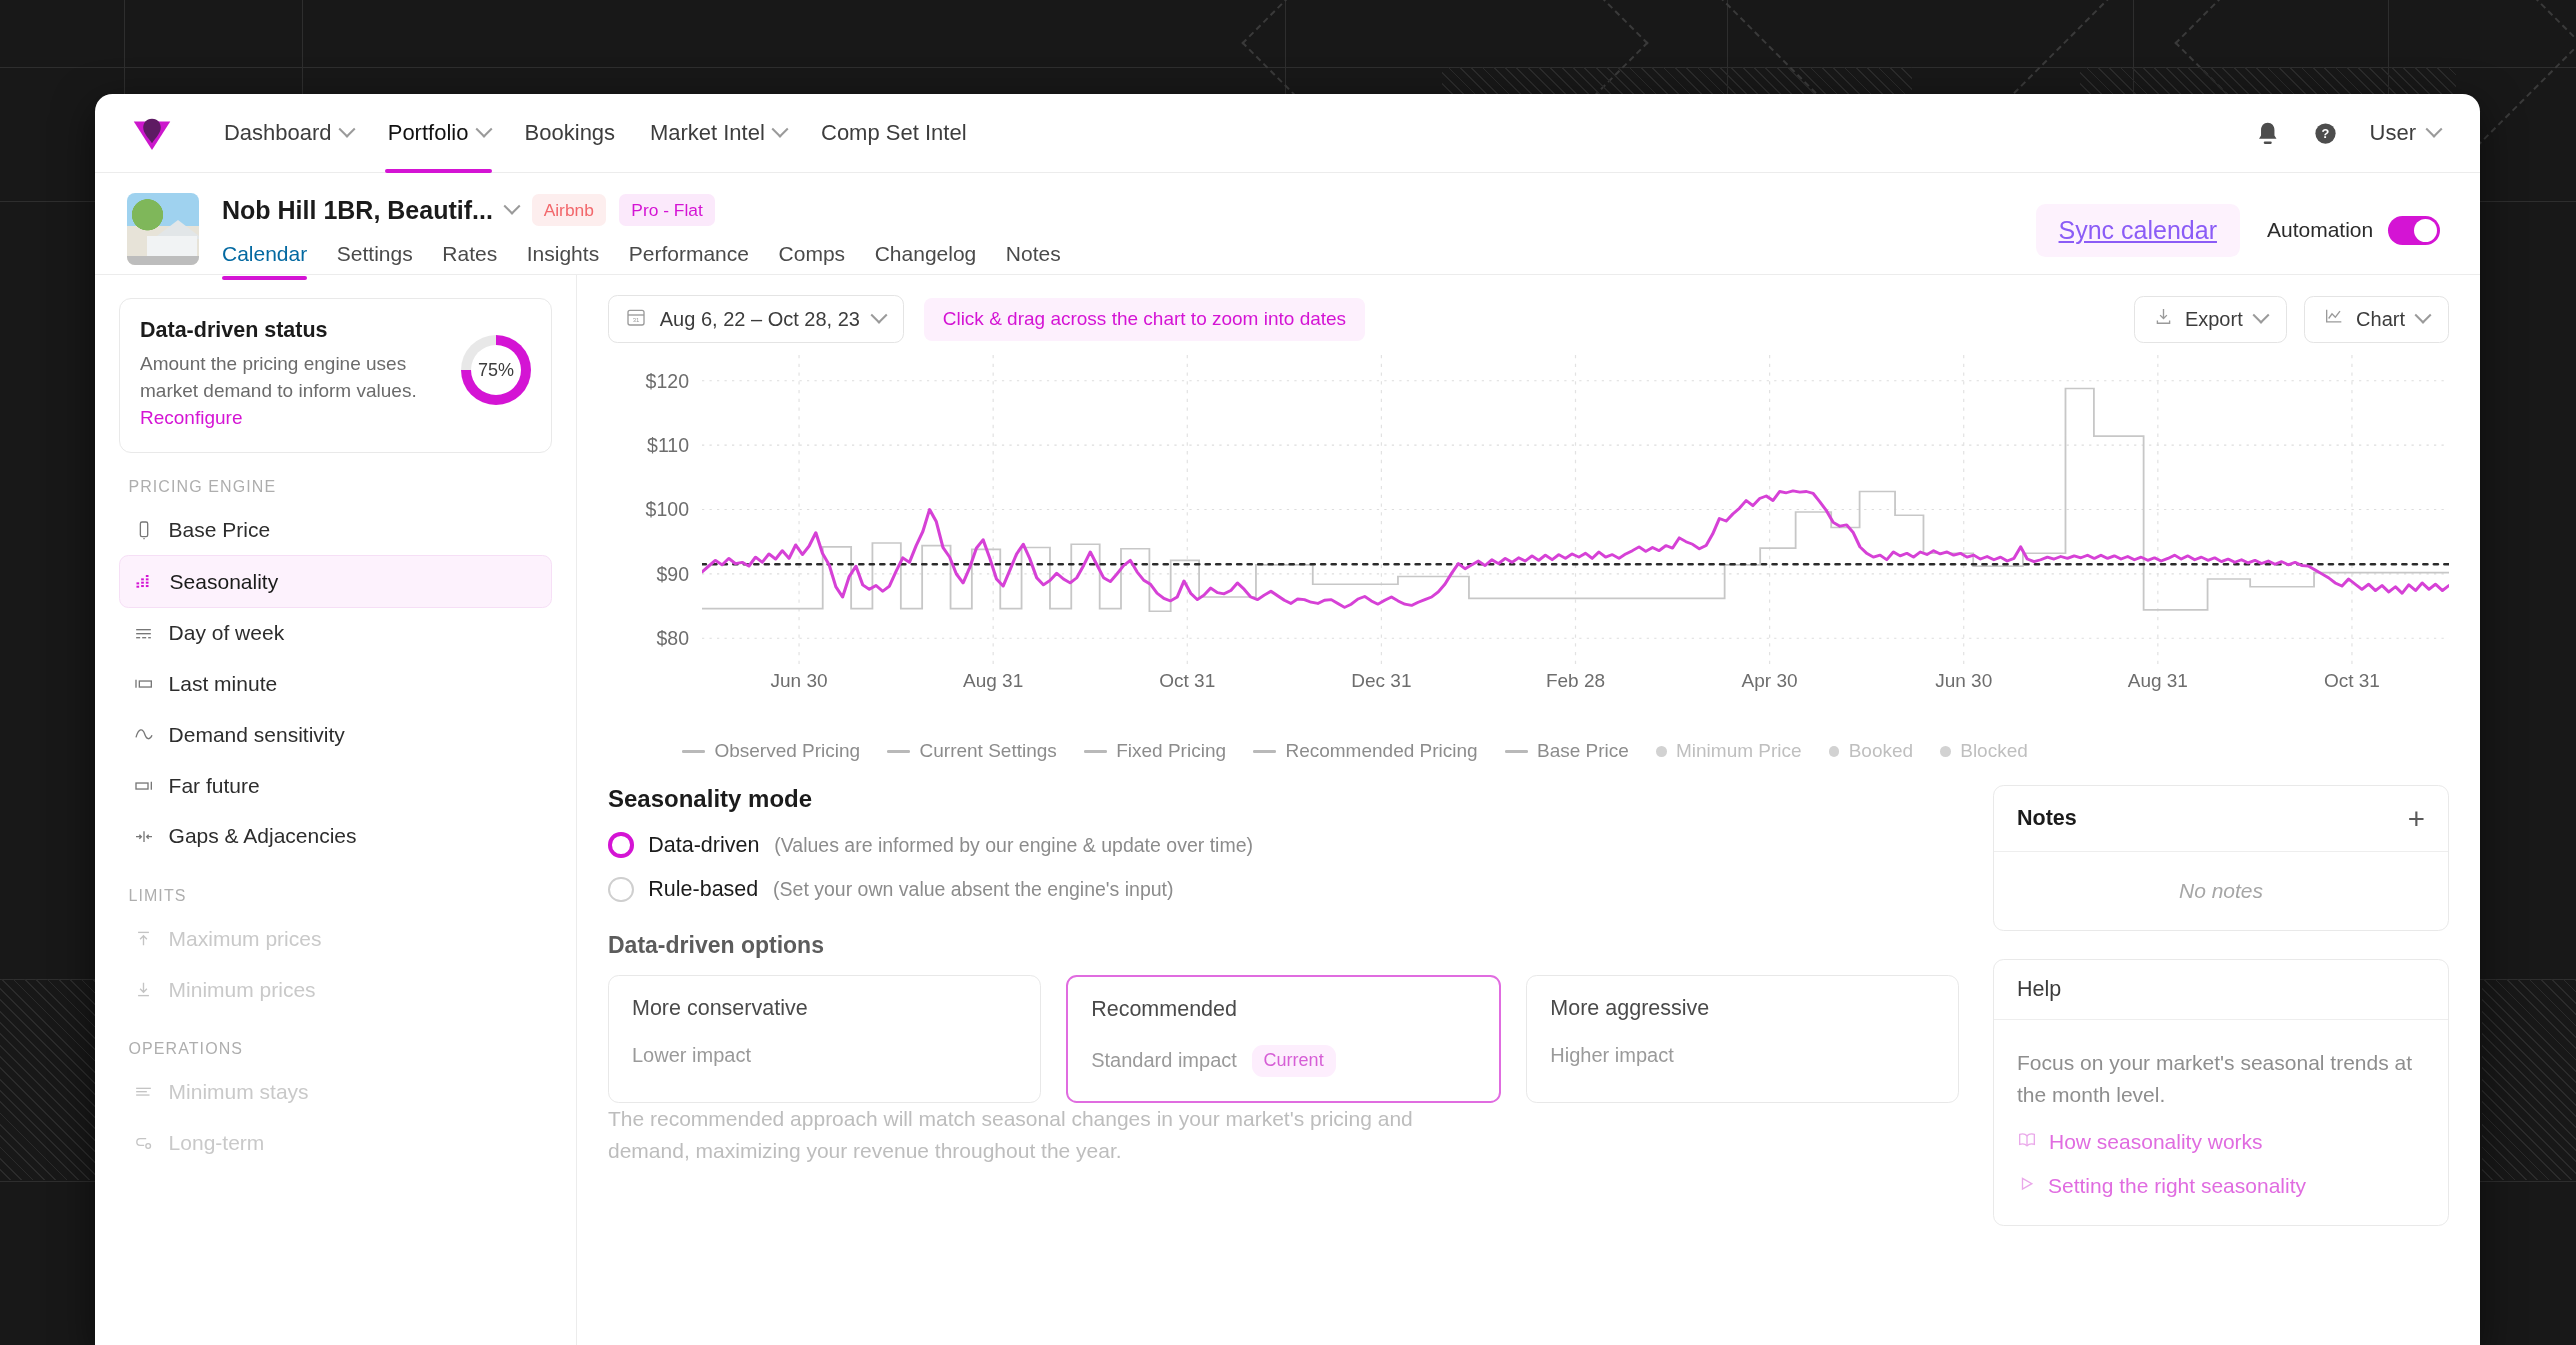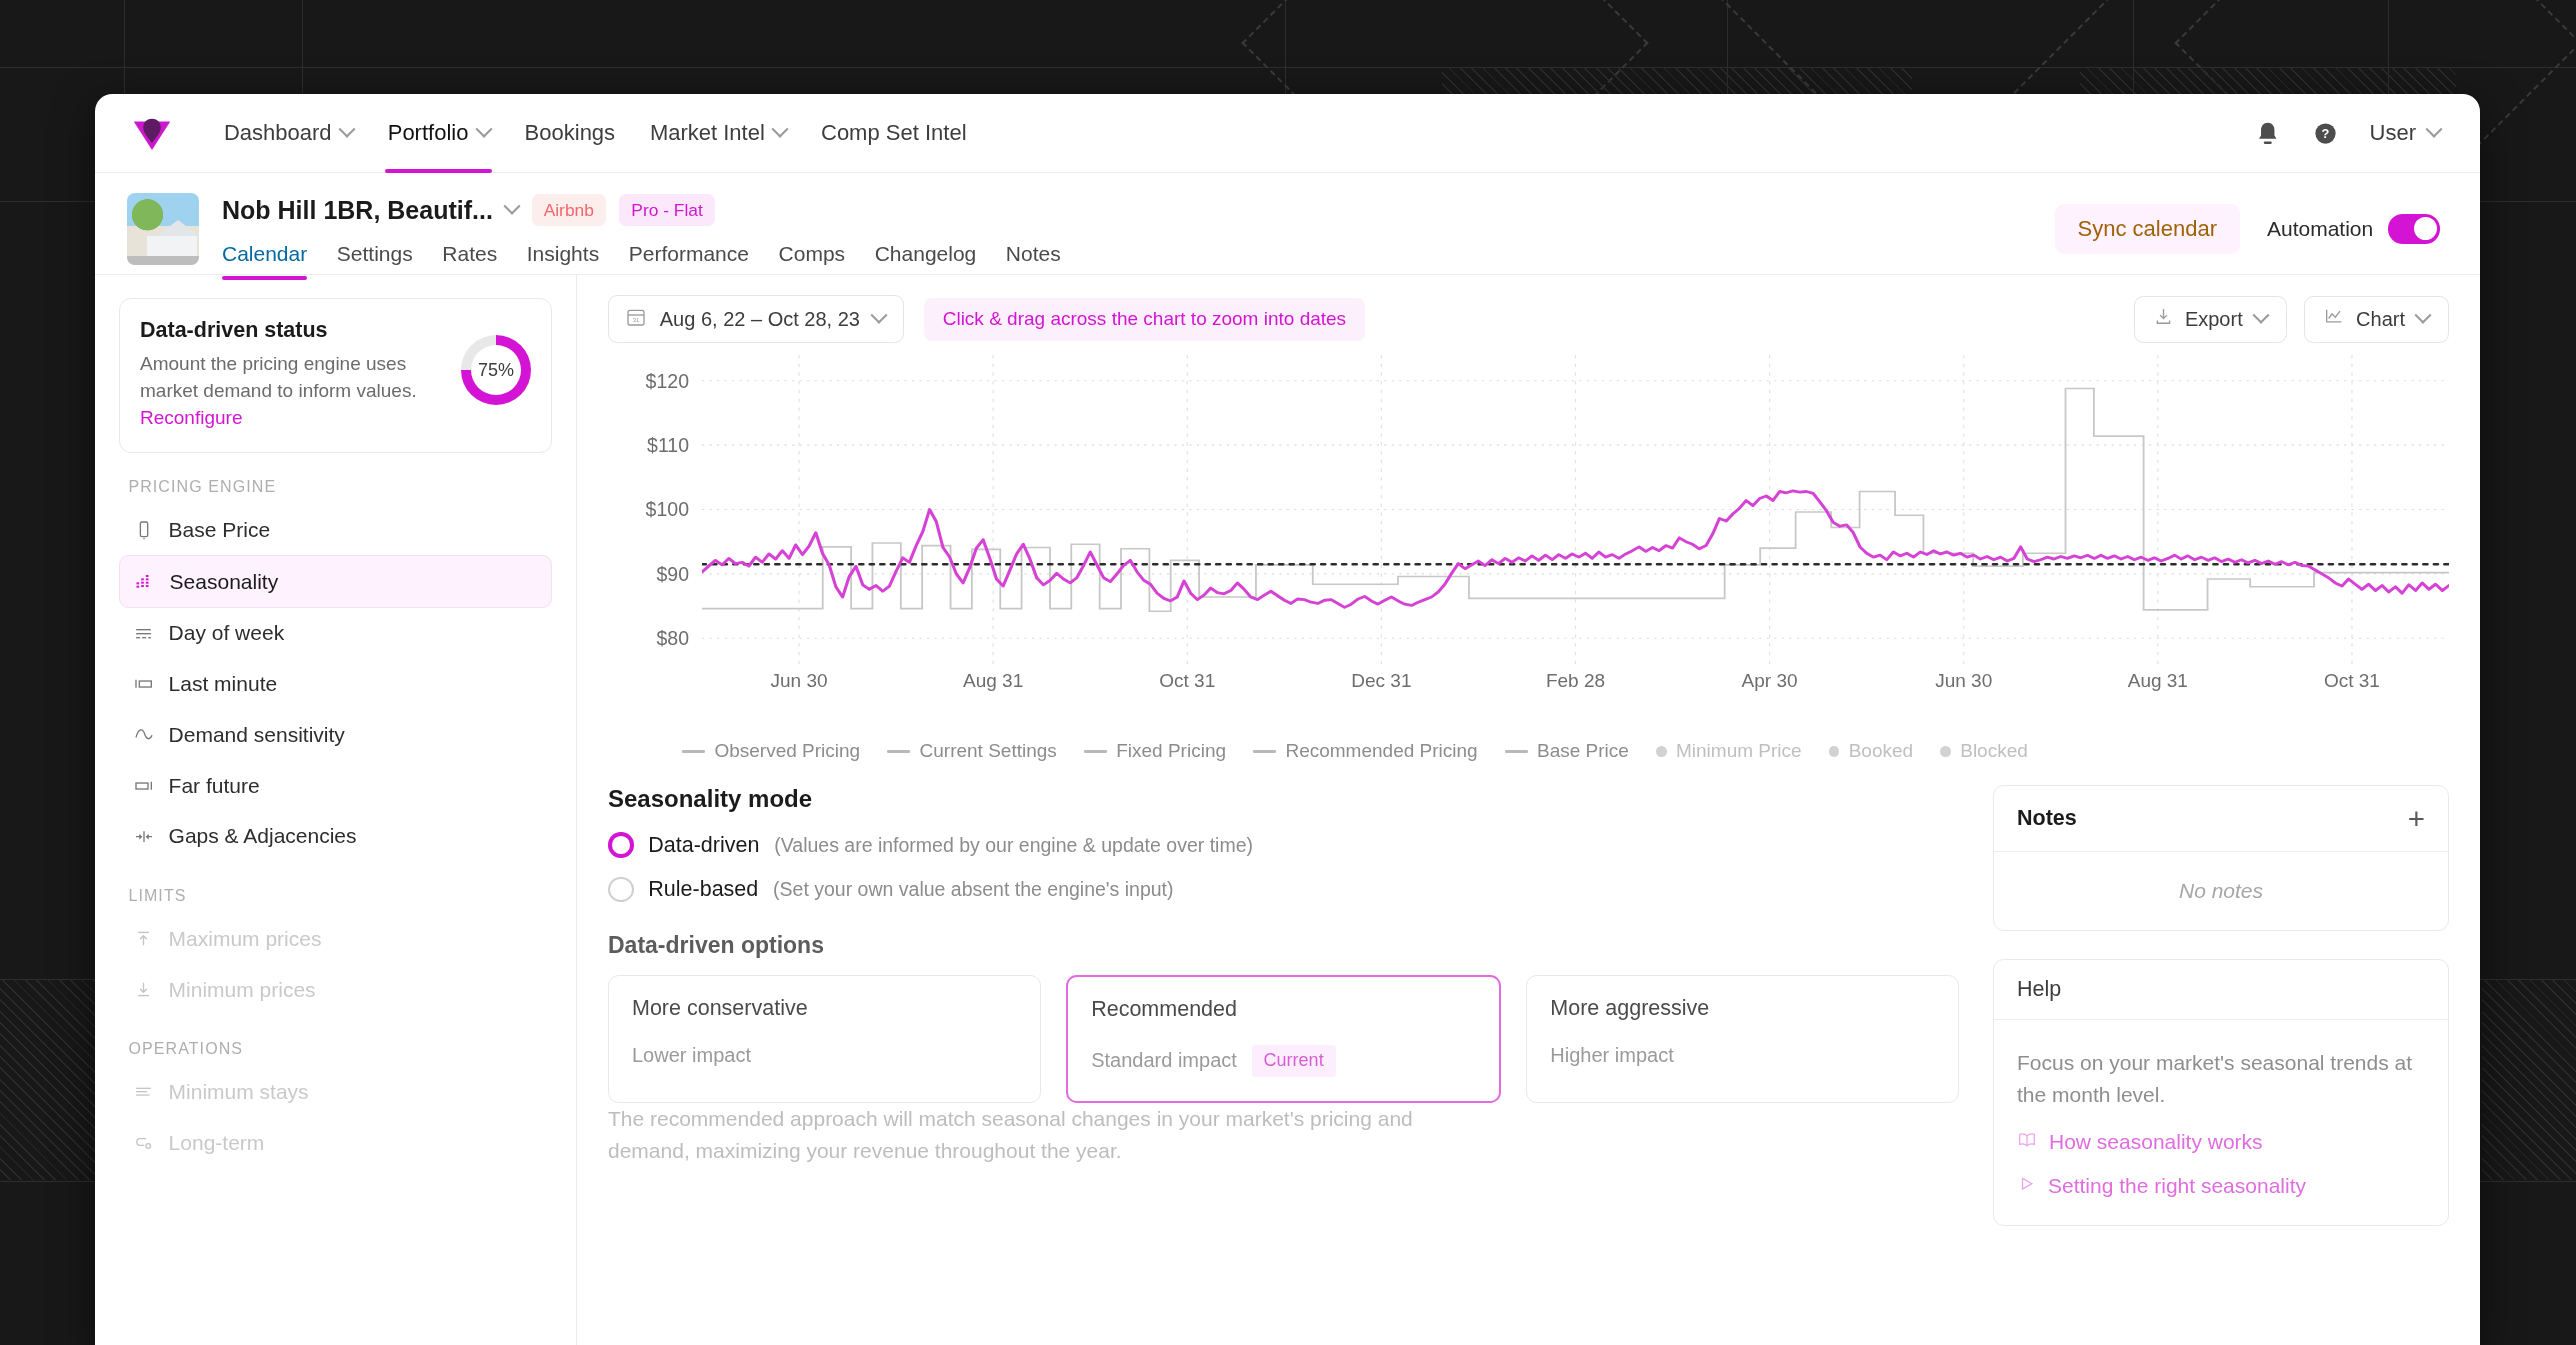--- a/index.html
+++ b/index.html
@@ -125,23 +125,24 @@
   .prop-tab:first-child { padding-left: 0; }
   .prop-tab.active { color: #0369a1; }
   .prop-tab.active::after {
     content:""; position:absolute; left:0; right:14.8px; bottom:0; height:3.4px;
     background:#d414d4; border-radius:2px;
   }
   .propbar-right {
     margin-left: auto; display: flex; align-items: center; gap: 27px; padding-top: 14.8px;
   }
   .sync-btn {
-    background: #fdf2fd; color: #a16207; font-size: 22px;
+    background: #fdf2fd; color: #8b5cf6; font-size: 25px;
     padding: 12px 23px; border-radius: 9.4px; border: none; cursor: pointer;
     font-family: inherit;
+    text-decoration: underline;
   }
   .automation-wrap { display: flex; align-items: center; gap: 14.8px; }
   .automation-label { font-size: 21px; color: #2b2b2b; }
   .toggle {
     width: 52px; height: 29.5px; border-radius: 14.8px; background: #d414d4;
     position: relative; cursor: pointer;
   }
   .toggle .knob {
     position: absolute; top: 3.4px; right: 3.4px; width: 23px; height: 23px;
     border-radius: 50%; background: #fff;
@@ -264,21 +265,21 @@
     flex: 1; border: 1.3px solid #e8e8e8; border-radius: 10.7px;
     padding: 20px 23px 24px 23px; cursor: pointer; background: #fff;
     min-height: 127px;
   }
   .opt-card.selected { border: 2px solid #e06ce0; }
   .opt-card-title { font-size: 21.5px; color: #4a4a4a; }
   .opt-card-sub-row { display: flex; align-items: center; gap: 14.8px; margin-top: 23px; }
   .opt-card-sub { font-size: 20px; color: #9a9a9a; }
   .current-pill {
     background: #fdeefd; color: #d65ed6; font-size: 18px;
-    padding: 5.4px 12px; border-radius: 3px;
+    padding: 5.4px 12px; border-radius: 11px;
   }
   .opt-desc {
     font-size: 21px; color: #bdbdbd; line-height: 1.55; 
     max-width: 859px;
   }
 
   .panel { border: 1.3px solid #e9e9e9; border-radius: 10.7px; overflow: hidden; }
   .panel + .panel { margin-top: 28px; }
   .panel-head {
     display: flex; align-items: center; justify-content: space-between;

